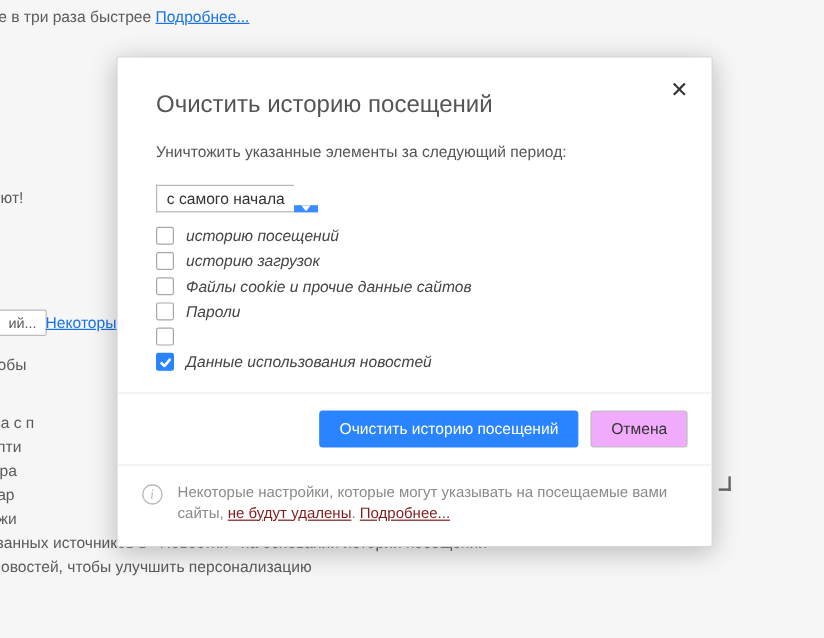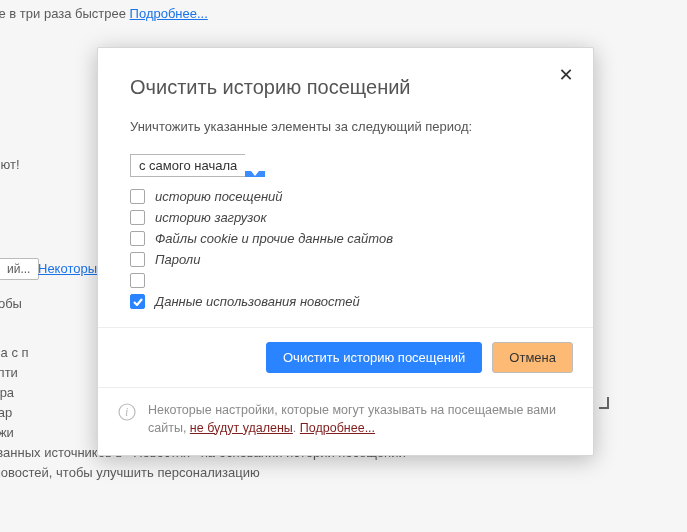--- a/index.html
+++ b/index.html
@@ -72,21 +72,21 @@
 .opt-label { color: #444; font-size: 13px; }
 .dialog-actions {
   border-top: 1px solid #ededed;
   padding: 14px 20px;
   display: flex; justify-content: flex-end; gap: 10px;
 }
 .btn {
   padding: 7px 16px; font-size: 13px; border-radius: 3px; cursor: pointer;
 }
 .btn-primary { background: #2a84ff; color: #fff; border: 1px solid #2a84ff; }
-.btn-secondary { background: #fdba74; color: #333; border: 1px solid #bdbdbd; }
+.btn-secondary { background: #f0abfc; color: #333; border: 1px solid #bdbdbd; }
 .dialog-note {
   border-top: 1px solid #ededed;
   padding: 14px 20px 18px 20px;
   display: flex; gap: 12px; align-items: flex-start;
   color: #8a8a8a; font-size: 12.5px; line-height: 1.4;
 }
 .info-icon {
   width: 18px; height: 18px; flex-shrink: 0; margin-top: 1px;
 }
 .info-icon svg circle { fill: none; stroke: #bbb; stroke-width: 1.2; }

